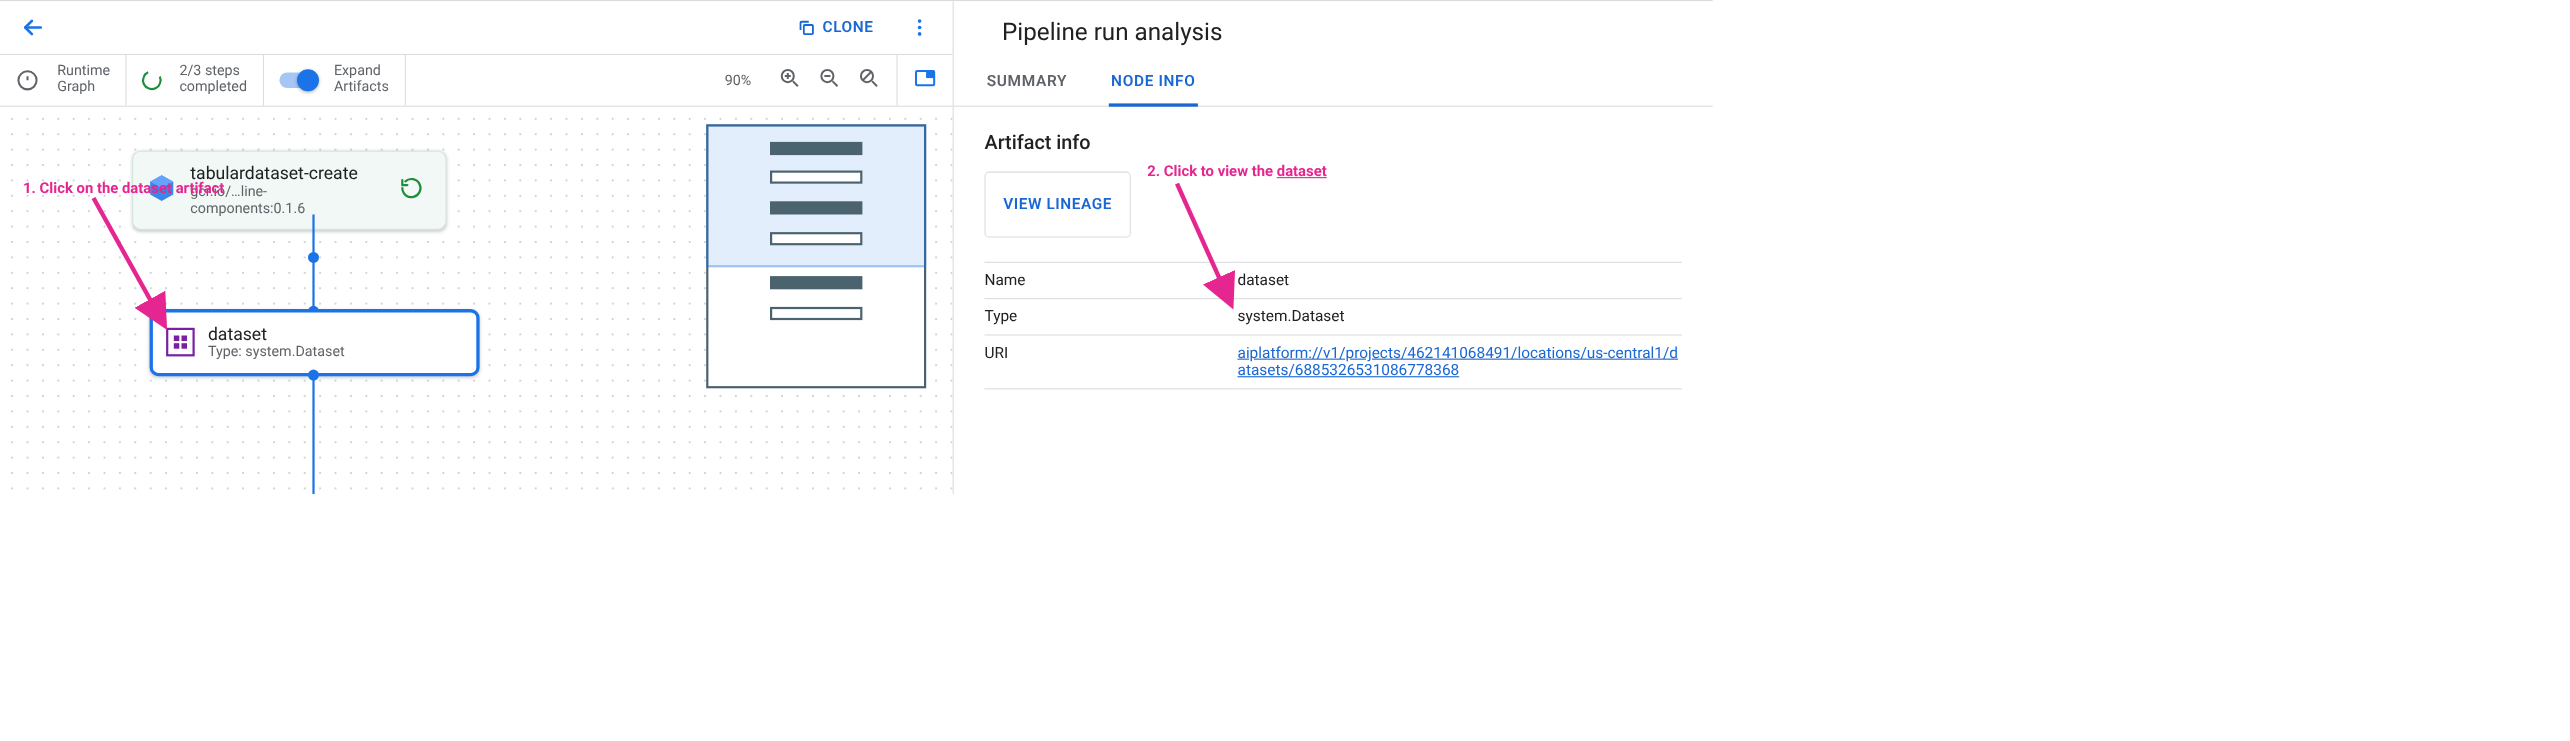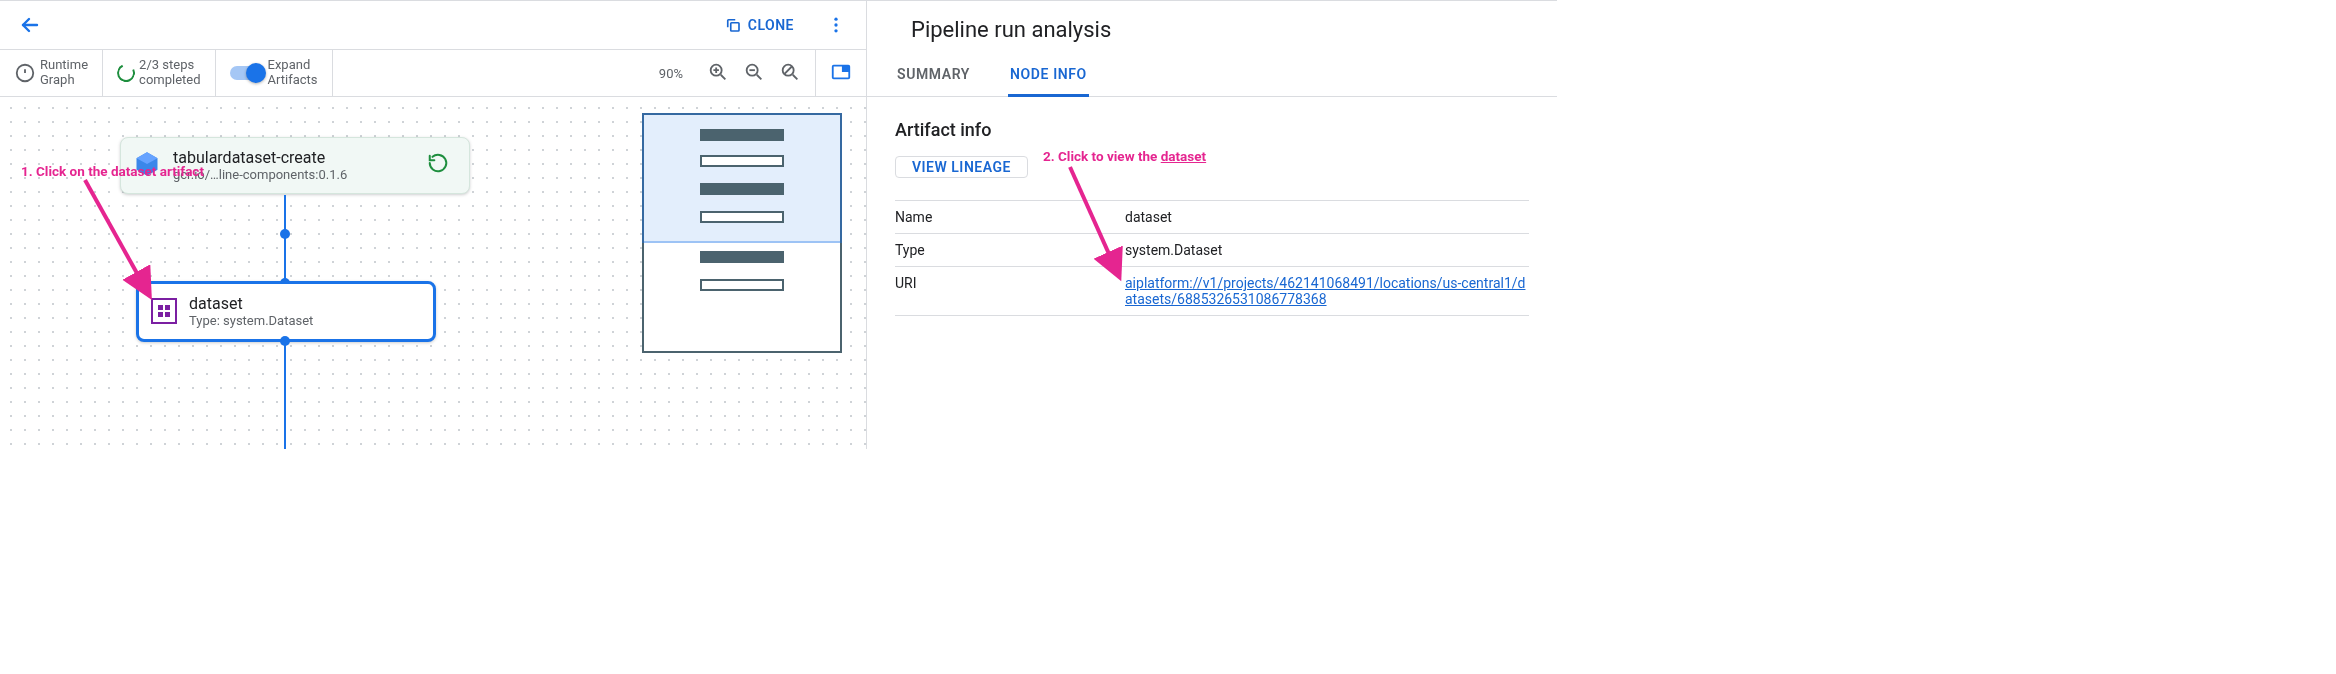--- a/index.html
+++ b/index.html
@@ -67,21 +67,21 @@
   }
 
   .toolbar {
     display: flex;
     align-items: center;
     height: 48px;
     border-top: 1px solid var(--grey-border);
     border-bottom: 1px solid var(--grey-border);
   }
   .tb-cell {
-    display: flex; align-items: center; gap: 4px;
+    display: flex; align-items: center; gap: 16px;
     padding: 0 14px;
     height: 100%;
     border-right: 1px solid var(--grey-border);
     color: var(--grey-text);
   }
   .tb-cell.last { border-right: none; }
   .tb-2line { line-height: 1.15; font-size: 13px; }
   .progress-circle {
     width: 18px; height: 18px; border: 2px solid #1e8e3e; border-radius: 50%;
     border-top-color: transparent; transform: rotate(20deg);
@@ -106,21 +106,21 @@
     position: relative;
     background-image: radial-gradient(#cfd3d7 1px, transparent 1px);
     background-size: 14px 14px;
     background-position: 4px 4px;
     overflow: hidden;
   }
 
   
   .node {
     position: absolute;
-    width: 350px;
+    width: 286px;
     border-radius: 8px;
     background: #fff;
     display: flex; align-items: center;
     padding: 10px 12px;
     gap: 12px;
     box-shadow: 0 1px 3px rgba(60,64,67,.25);
   }
   .node.comp { background: var(--node-green); border: 1px solid #d5e6dd; }
   .node.art  { border: 3px solid var(--blue); }
   .node .title { font-size: 16px; color: var(--dark-text); line-height: 1.2; }
@@ -206,21 +206,21 @@
     border-bottom: 3px solid var(--blue-strong);
     margin-bottom: -1px;
   }
   .section-title {
     font-size: 18px; font-weight: 500; margin: 22px 0 16px;
   }
   .lineage-btn {
     display: inline-block;
     color: var(--blue-strong);
     font-weight: 600; letter-spacing: .5px;
-    padding: 2px 16px;
+    padding: 21px 16px;
     border: 1px solid var(--grey-border);
     border-radius: 4px;
     cursor: pointer;
   }
   table.info {
     width: 100%;
     border-collapse: collapse;
     margin-top: 22px;
     font-size: 14px;
   }

